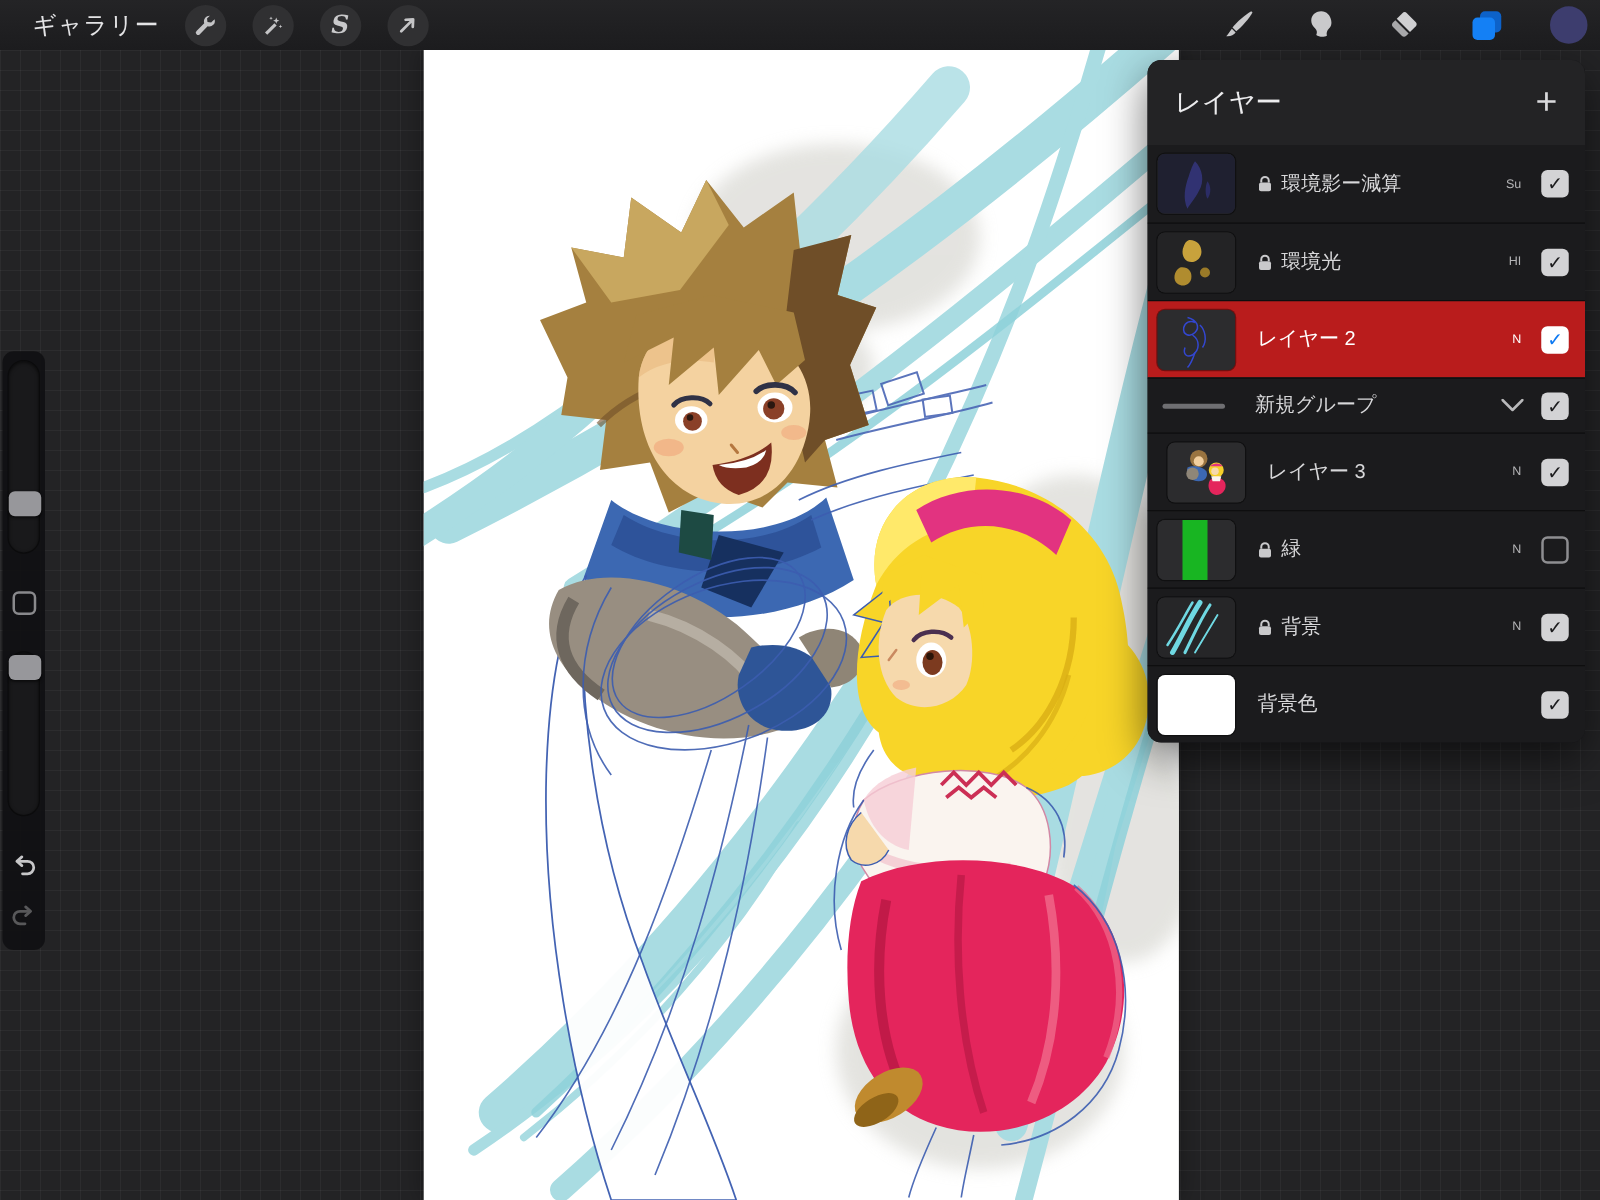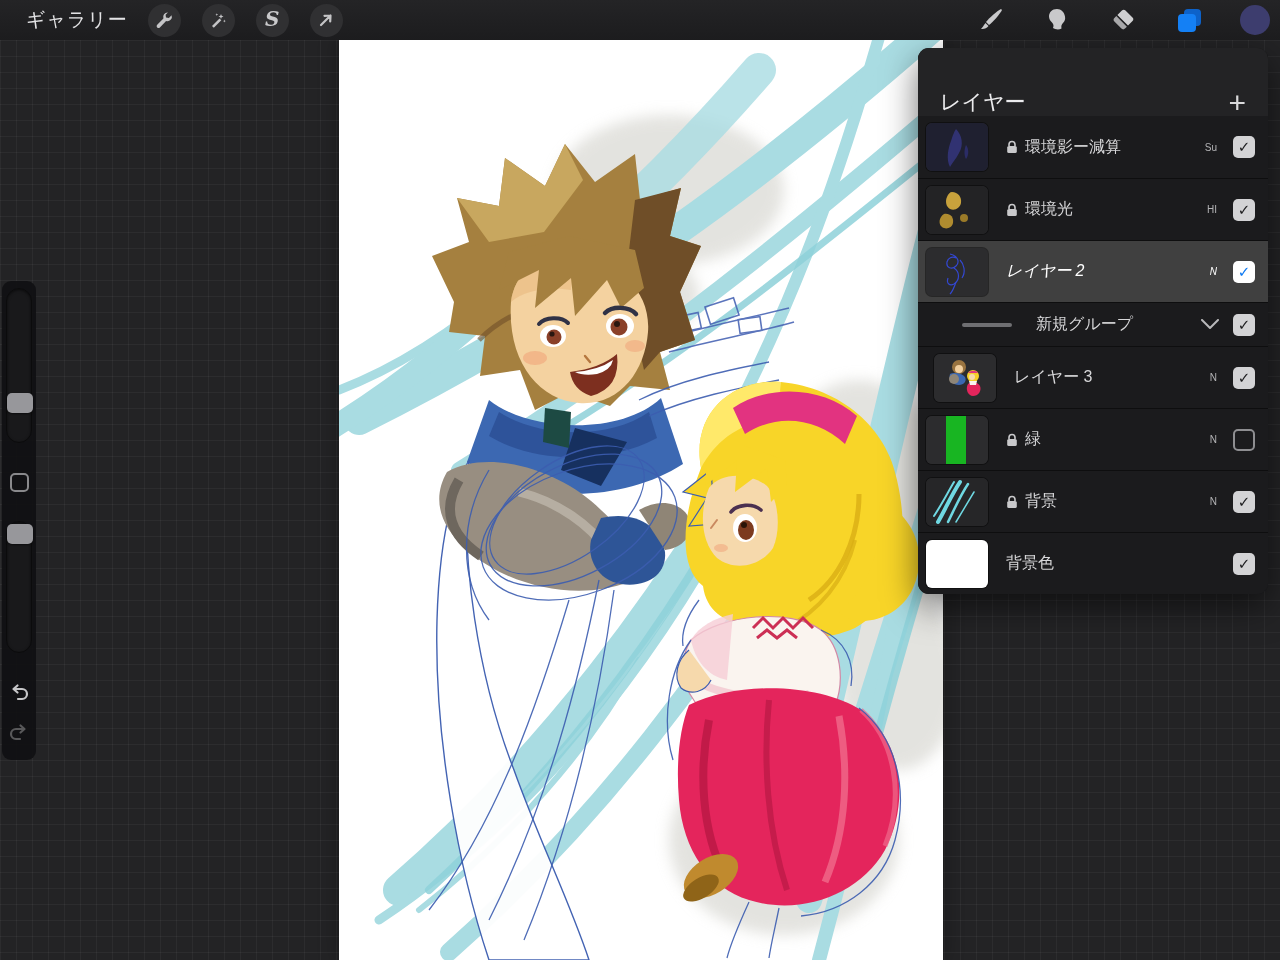--- a/index.html
+++ b/index.html
@@ -65,34 +65,34 @@
   .undo-btn { top:400px; }
   .redo-btn { top:440px; }
 
   
   .layers-panel {
     position:absolute; left:918px; top:48px; width:350px;
     background:#19191b; border-radius:11px; overflow:hidden; z-index:5;
     box-shadow:0 12px 34px rgba(0,0,0,.55);
   }
   .panel-header {
-    height:68px; background:#232325; display:flex; align-items:flex-end;
+    height:68px; background:#232325; display:flex; align-items:center;
     padding:0 20px 0 22px; position:relative;
     box-shadow:0 1px 0 rgba(0,0,0,.55);
   }
   .panel-title { color:#ececee; font-size:21px; flex:1; }
   .add-layer-btn { color:#d9d9db; font-size:30px; font-weight:200; line-height:26px; padding:0 2px; background:none; border:none; }
   .layers-list { display:flex; flex-direction:column; }
   .layer-row {
     height:62px; background:#1b1b1d; display:flex; align-items:center;
     border-top:1px solid #0e0e0f; position:relative;
   }
   .layer-row:first-child { border-top:none; }
-  .layer-row.group { height:44px;padding-left:32px; }
-  .layer-row.selected { background:#404040;font-style:italic; }
+  .layer-row.group { height:44px; }
+  .layer-row.selected { background:#b91c1c; }
   .layer-row.indent { padding-left:8px; }
   .thumb {
     width:62px; height:48px; border-radius:6px; margin-left:8px; overflow:hidden;
     background:#2b2b2d; flex:none; box-shadow:0 0 0 1px rgba(0,0,0,.4);
   }
   .thumb svg { display:block; }
   .group-line { width:50px; height:4px; border-radius:2px; background:#6f6f72; margin-left:12px; flex:none; }
   .row-label { display:flex; align-items:center; margin-left:18px; flex:1; min-width:0; }
   .group .row-label { margin-left:24px; }
   .lock-icon { margin-right:7px; flex:none; }

